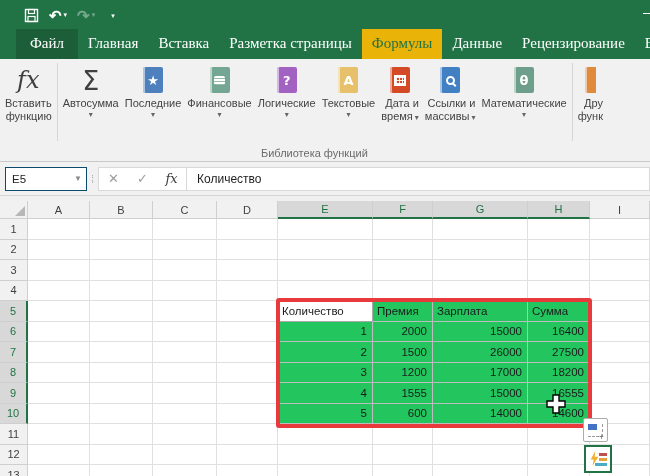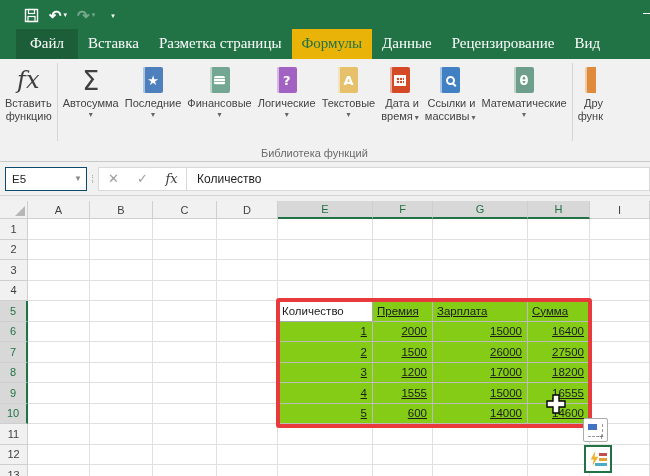--- a/index.html
+++ b/index.html
@@ -75,21 +75,21 @@
            font-size:11px; color:#3f3f3f; display:flex; align-items:center; justify-content:center; }
   .hcell.hsel { background:#d8d8d8; color:#1f7244; border-bottom:2px solid #217346; }
   .corner { position:relative; }
   .corner::after { content:""; position:absolute; right:2px; bottom:2px;
      border-left:10px solid transparent; border-bottom:10px solid #b7b7b7; }
   .rhead { height:20.5px; background:#f1f1f1; border-right:1px solid #cfcfcf; border-bottom:1px solid #cfcfcf;
            font-size:11px; color:#3f3f3f; display:flex; align-items:center; justify-content:center; }
   .rhead.rsel { background:#d8d8d8; color:#1f7244; border-right:2px solid #217346; }
   .cell { height:20.5px; border-right:1px solid #e0e0e0; border-bottom:1px solid #e0e0e0;
           font-size:11.5px; color:#1c1c1c; display:flex; align-items:center; overflow:hidden; }
-  .cell.sel { background:#84cc16; border-right-color:#bcbcbc; border-bottom-color:#bcbcbc;text-decoration:underline; }
+  .cell.sel { background:#22c55e; border-right-color:#bcbcbc; border-bottom-color:#bcbcbc; }
   .cell.activecell { background:#fff; border-right-color:#a9a9a9; border-bottom-color:#a9a9a9; }
   .cell.txt { justify-content:flex-start; padding-left:4px; }
   .cell.num { justify-content:flex-end; padding-right:5px; }
 
   .red-border { position:absolute; left:276px; top:97px; width:316px; height:130px;
      border:4px solid #e8393c; border-radius:3px; pointer-events:none; }
 
   .cursor-plus { position:absolute; left:545px; top:192px; width:22px; height:22px; }
 
   .float-btn1 { position:absolute; left:583px; top:217px; width:25px; height:24px; background:#fff;
@@ -132,20 +132,21 @@
     </div>
     <div class="qat-more">
       <span class="bar"></span>
       <span class="car">▾</span>
     </div>
   </div>
 </div>
 
 <div class="tabrow" id="tabrow">
     <div class="tab file">Файл</div>
+    <div class="tab">Главная</div>
     <div class="tab">Вставка</div>
     <div class="tab">Разметка страницы</div>
     <div class="tab active">Формулы</div>
     <div class="tab">Данные</div>
     <div class="tab">Рецензирование</div>
     <div class="tab">Вид</div>
   </div>
 
 <div class="ribbon">
   <div class="rib-buttons" id="ribbuttons">

